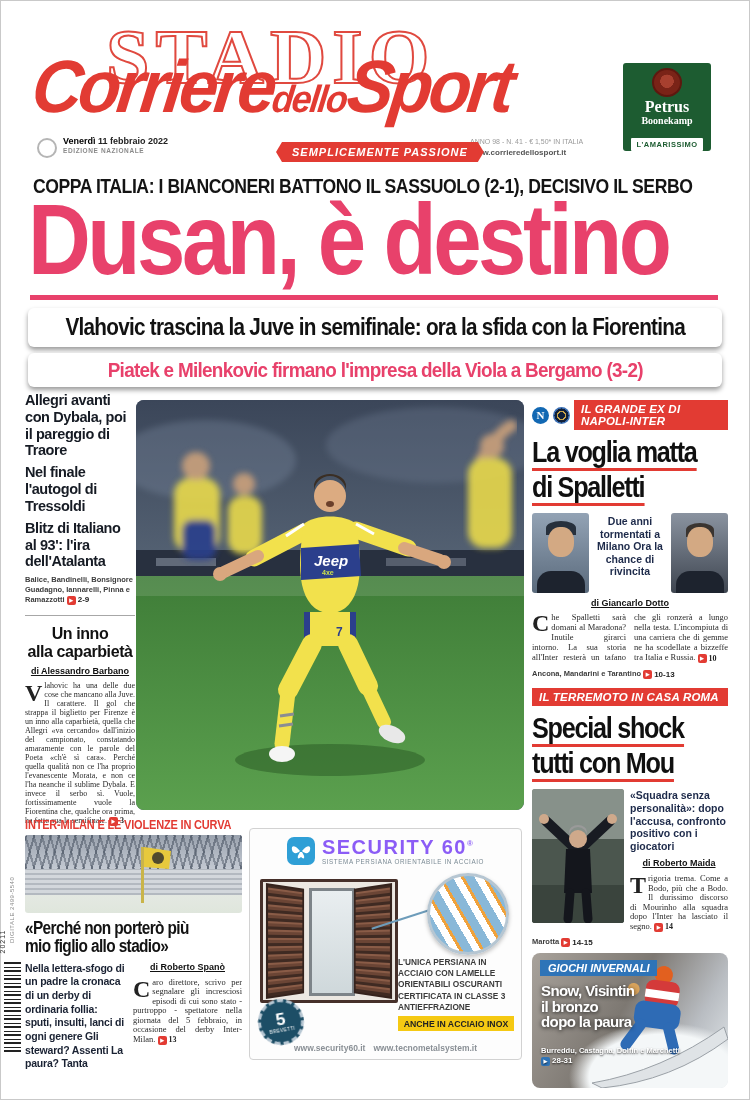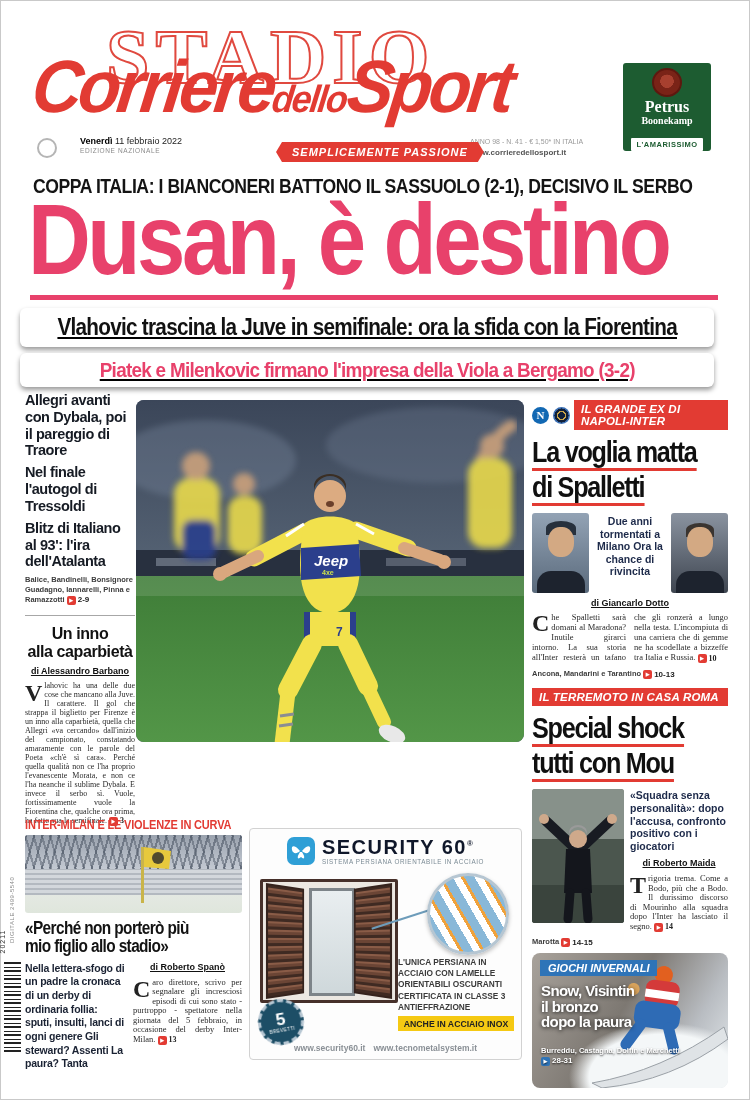--- a/index.html
+++ b/index.html
@@ -4,21 +4,21 @@
 <style>
   html,body{margin:0;padding:0;}
   body{background:#d8d8d8;font-family:"Liberation Sans",sans-serif;}
   .page{position:relative;width:750px;height:1100px;background:#fff;margin:0 auto;overflow:hidden;
         box-shadow:inset 0 0 0 1px #c9c9c9;}
   .cond{display:inline-block;transform:scaleX(.88);transform-origin:0 50%;white-space:nowrap;}
   .cond-c{display:inline-block;transform:scaleX(.9);transform-origin:50% 50%;white-space:nowrap;}
 
   
   .date-circle{position:absolute;left:37px;top:138px;width:16px;height:16px;border:2px solid #b5b5b5;border-radius:50%;}
-  .date-block{position:absolute;left:80px;top:136px;line-height:1.2;}
+  .date-block{position:absolute;left:63px;top:136px;line-height:1.2;font-weight:bold;}
   .date-block .d1{font-size:9px;color:#222;}
   .date-block .d1 b{color:#000;}
   .date-block .d2{font-size:6.5px;color:#8a8a8a;letter-spacing:.6px;}
   .stadio-ghost{position:absolute;left:106px;top:12px;font-family:"Liberation Serif",serif;font-weight:bold;
       font-size:78px;letter-spacing:6px;color:#fff;-webkit-text-stroke:2px #e0493f;z-index:1;}
   .logo-script{position:absolute;left:38px;top:44px;z-index:2;color:#e23b33;font-style:italic;font-weight:bold;
       transform:skewX(-7deg) scaleX(.94);transform-origin:0 0;white-space:nowrap;letter-spacing:-4px;}
   .logo-script .big{font-size:74px;}
   .logo-script .small{font-size:38px;letter-spacing:-2px;}
   .tagline-ribbon{position:absolute;left:276px;top:142px;background:#e23b33;color:#fff;font-weight:bold;font-style:italic;
@@ -38,22 +38,22 @@
 
   
   .kicker-bar{position:absolute;left:26px;top:171px;width:700px;height:30px;display:flex;align-items:center;gap:7px;}
   .kicker-text{font-size:20px;font-weight:bold;color:#141414;letter-spacing:-.5px;}
 
   
   .main-headline{position:absolute;left:28px;top:192px;font-size:100px;font-weight:bold;color:#e8416b;
       line-height:.94;letter-spacing:-4px;transform:scaleX(.87);transform-origin:0 0;white-space:nowrap;}
   .headline-rule{position:absolute;left:30px;top:295px;width:688px;height:5px;background:#e8416b;}
 
-  .deck{position:absolute;left:20px;width:694px;background:#fff;border-radius:6px;
-      box-shadow:0 3px 5px rgba(0,0,0,.4);display:flex;align-items:center;justify-content:center;text-decoration:underline;}
+  .deck{position:absolute;left:28px;width:694px;background:#fff;border-radius:6px;
+      box-shadow:0 3px 5px rgba(0,0,0,.4);display:flex;align-items:center;justify-content:center;}
   .deck1{top:308px;height:39px;}
   .deck1 .t{font-size:23px;font-weight:bold;color:#121212;letter-spacing:-.8px;}
   .deck2{top:353px;height:34px;}
   .deck2 .t{font-size:21px;font-weight:bold;color:#e8416b;letter-spacing:-.8px;}
 
   
   .col-left{position:absolute;left:25px;top:392px;width:110px;}
   .col-left .sum{font-size:14.5px;font-weight:bold;color:#161b24;line-height:1.16;margin:0 0 5px 0;letter-spacing:-.4px;}
   .col-left .contrib{font-size:7.5px;font-weight:bold;color:#3c3c3c;line-height:1.35;margin-top:4px;}
   .divider{border-top:1px solid #a7a7a7;margin:9px 0;}
@@ -61,21 +61,21 @@
   .byline{font-size:9px;font-weight:bold;color:#111;text-decoration:underline;margin:6px 0;}
   .op-byline{text-align:center;}
   .serif-body{font-family:"Liberation Serif",serif;font-size:8px;line-height:1.12;color:#2a2a2a;text-align:justify;}
   .dc{float:left;font-family:"Liberation Serif",serif;font-weight:bold;font-size:24px;line-height:.8;padding:2px 2px 0 0;color:#222;}
   .pg{display:inline-flex;align-items:center;gap:2px;font-size:8px;font-weight:bold;color:#222;white-space:nowrap;}
   .pg .arr{width:9px;height:9px;background:#e23b33;color:#fff;border-radius:2px;display:inline-flex;
       align-items:center;justify-content:center;font-size:5px;line-height:1;}
   .pg.blue .arr{background:#2e74b8;}
 
   
-  .photo-main{position:absolute;left:136px;top:400px;width:388px;height:342px;border-radius:8px;overflow:hidden;background:#47536b;}
+  .photo-main{position:absolute;left:136px;top:400px;width:388px;height:410px;border-radius:8px;overflow:hidden;background:#47536b;}
 
   
   .label-red{background:#e23b33;color:#fff;font-weight:bold;font-style:italic;font-size:11.5px;
       letter-spacing:.2px;padding:3px 7px;display:flex;align-items:center;}
   .sec-spalletti{position:absolute;left:532px;top:400px;width:196px;}
   .badges-row{display:flex;align-items:center;gap:4px;}
   .badge{width:17px;height:17px;border-radius:50%;flex:0 0 auto;}
   .badge-napoli{background:#1268b3;color:#fff;font-family:"Liberation Serif",serif;font-weight:bold;font-size:11px;
       display:flex;align-items:center;justify-content:center;}
   .badge-inter{background:radial-gradient(circle,#10203a 0 28%,#c8a44a 29% 38%,#10203a 39% 58%,#3b6fb3 59% 100%);}
@@ -135,21 +135,21 @@
       font-size:6px;color:#8a8a8a;letter-spacing:.5px;width:70px;}
   .barcode{position:absolute;left:4px;top:962px;width:17px;height:90px;
       background:repeating-linear-gradient(0deg,#222 0 2px,#fff 2px 4px,#222 4px 5px,#fff 5px 8px);}
   .barcode-num{position:absolute;left:-9px;top:938px;transform:rotate(-90deg);font-size:7px;color:#333;letter-spacing:1px;}
 
   
   .sec-ad{position:absolute;left:249px;top:828px;width:271px;height:230px;border:1px solid #d2d2d2;border-radius:4px;
       background:#fdfdfd;overflow:hidden;}
   .sec-head{display:flex;align-items:center;justify-content:center;gap:7px;margin-top:8px;}
   .sec-logo{width:28px;height:28px;border-radius:7px;background:#2f9fd6;display:flex;align-items:center;justify-content:center;}
-  .sec-brand .b1{font-size:20px;font-weight:bold;color:#0f172a;letter-spacing:1.5px;line-height:1;}
+  .sec-brand .b1{font-size:20px;font-weight:bold;color:#8b5cf6;letter-spacing:1.5px;line-height:1;}
   .sec-brand .b1 sup{font-size:8px;}
   .sec-brand .b2{font-size:6.3px;color:#7a8a94;letter-spacing:.6px;margin-top:1px;}
   .shutters{position:absolute;left:10px;top:50px;width:132px;height:118px;background:#ece8e2;border:3px solid #46302a;border-radius:2px;}
   .shutter-panel{position:absolute;top:4px;width:36px;height:106px;background:
       repeating-linear-gradient(0deg,#3f2a22 0 3px,#6b4535 3px 6px,#8a5c47 6px 8px);border:2px solid #35231d;}
   .shutter-panel.p1{left:3px;transform:perspective(120px) rotateY(18deg);}
   .shutter-panel.p2{right:3px;transform:perspective(120px) rotateY(-18deg);}
   .glass{position:absolute;left:46px;top:6px;width:40px;height:102px;background:linear-gradient(#e9eef0,#cfd8db);border:3px solid #7d8489;}
   .detail-circle{position:absolute;right:12px;top:44px;width:76px;height:76px;border-radius:50%;border:3px solid #b6c6d2;
       background:repeating-linear-gradient(60deg,#ffffff 0 7px,#f0a23c 7px 10px,#89b8d8 10px 19px);

